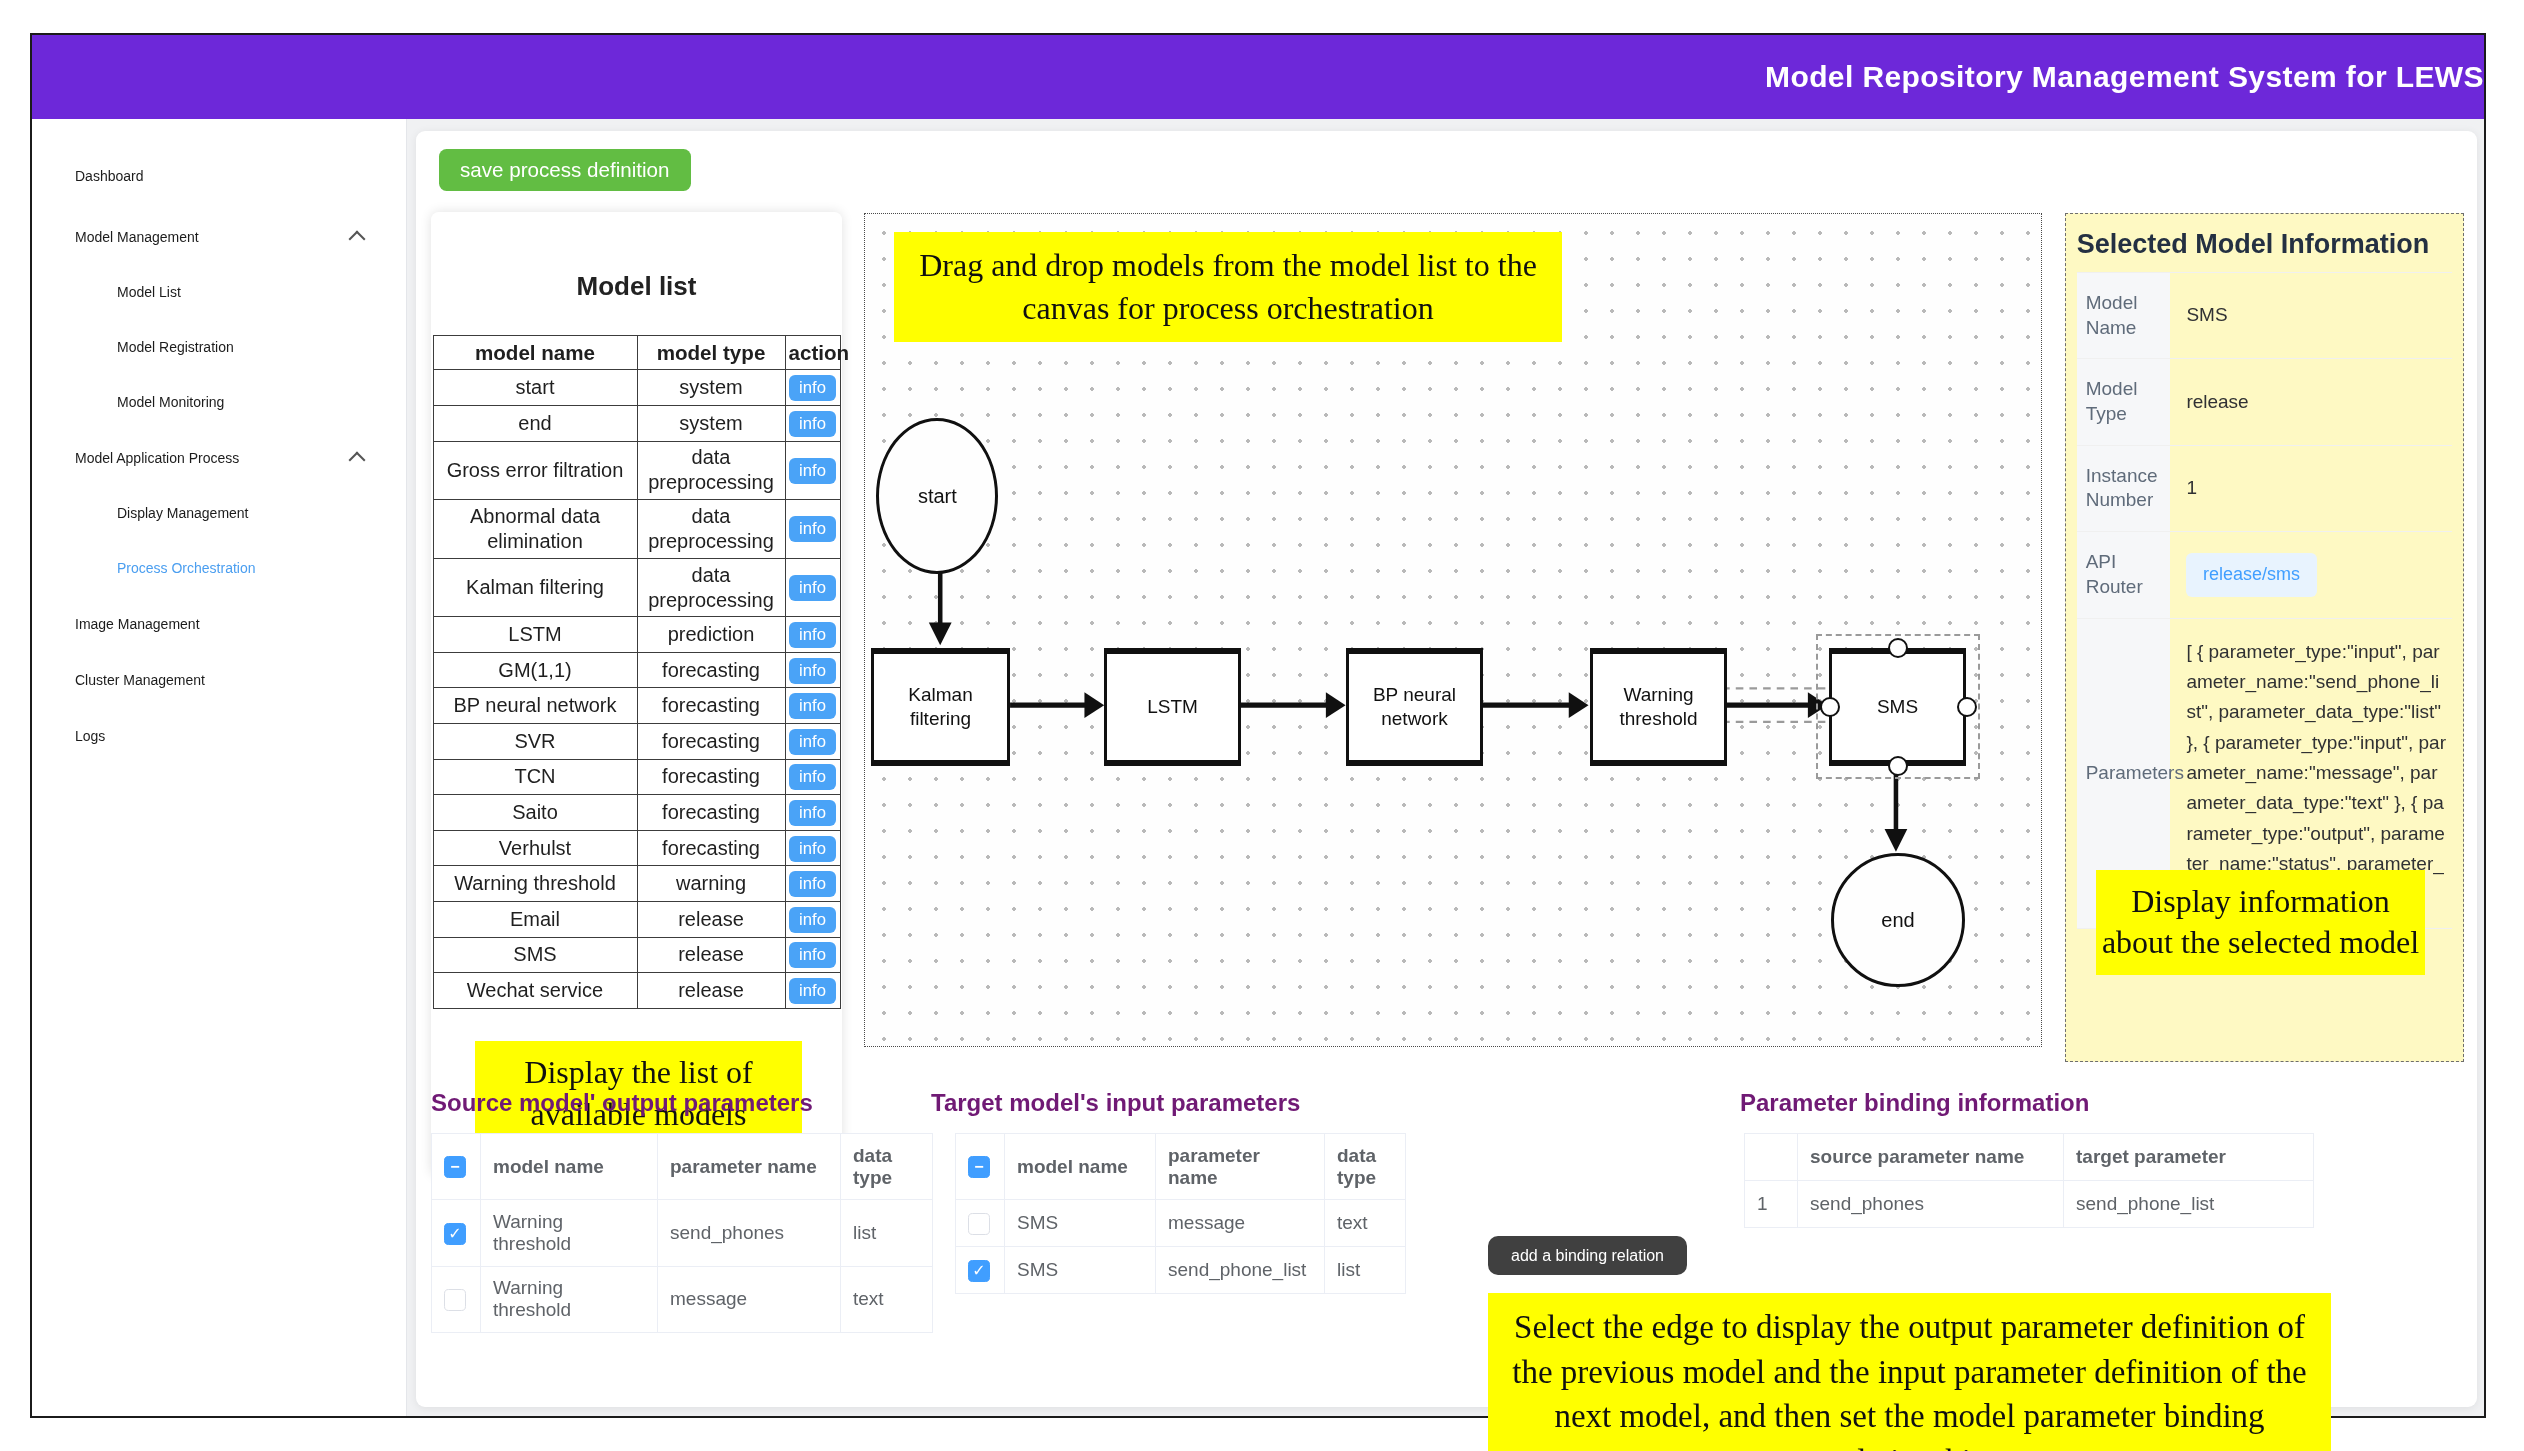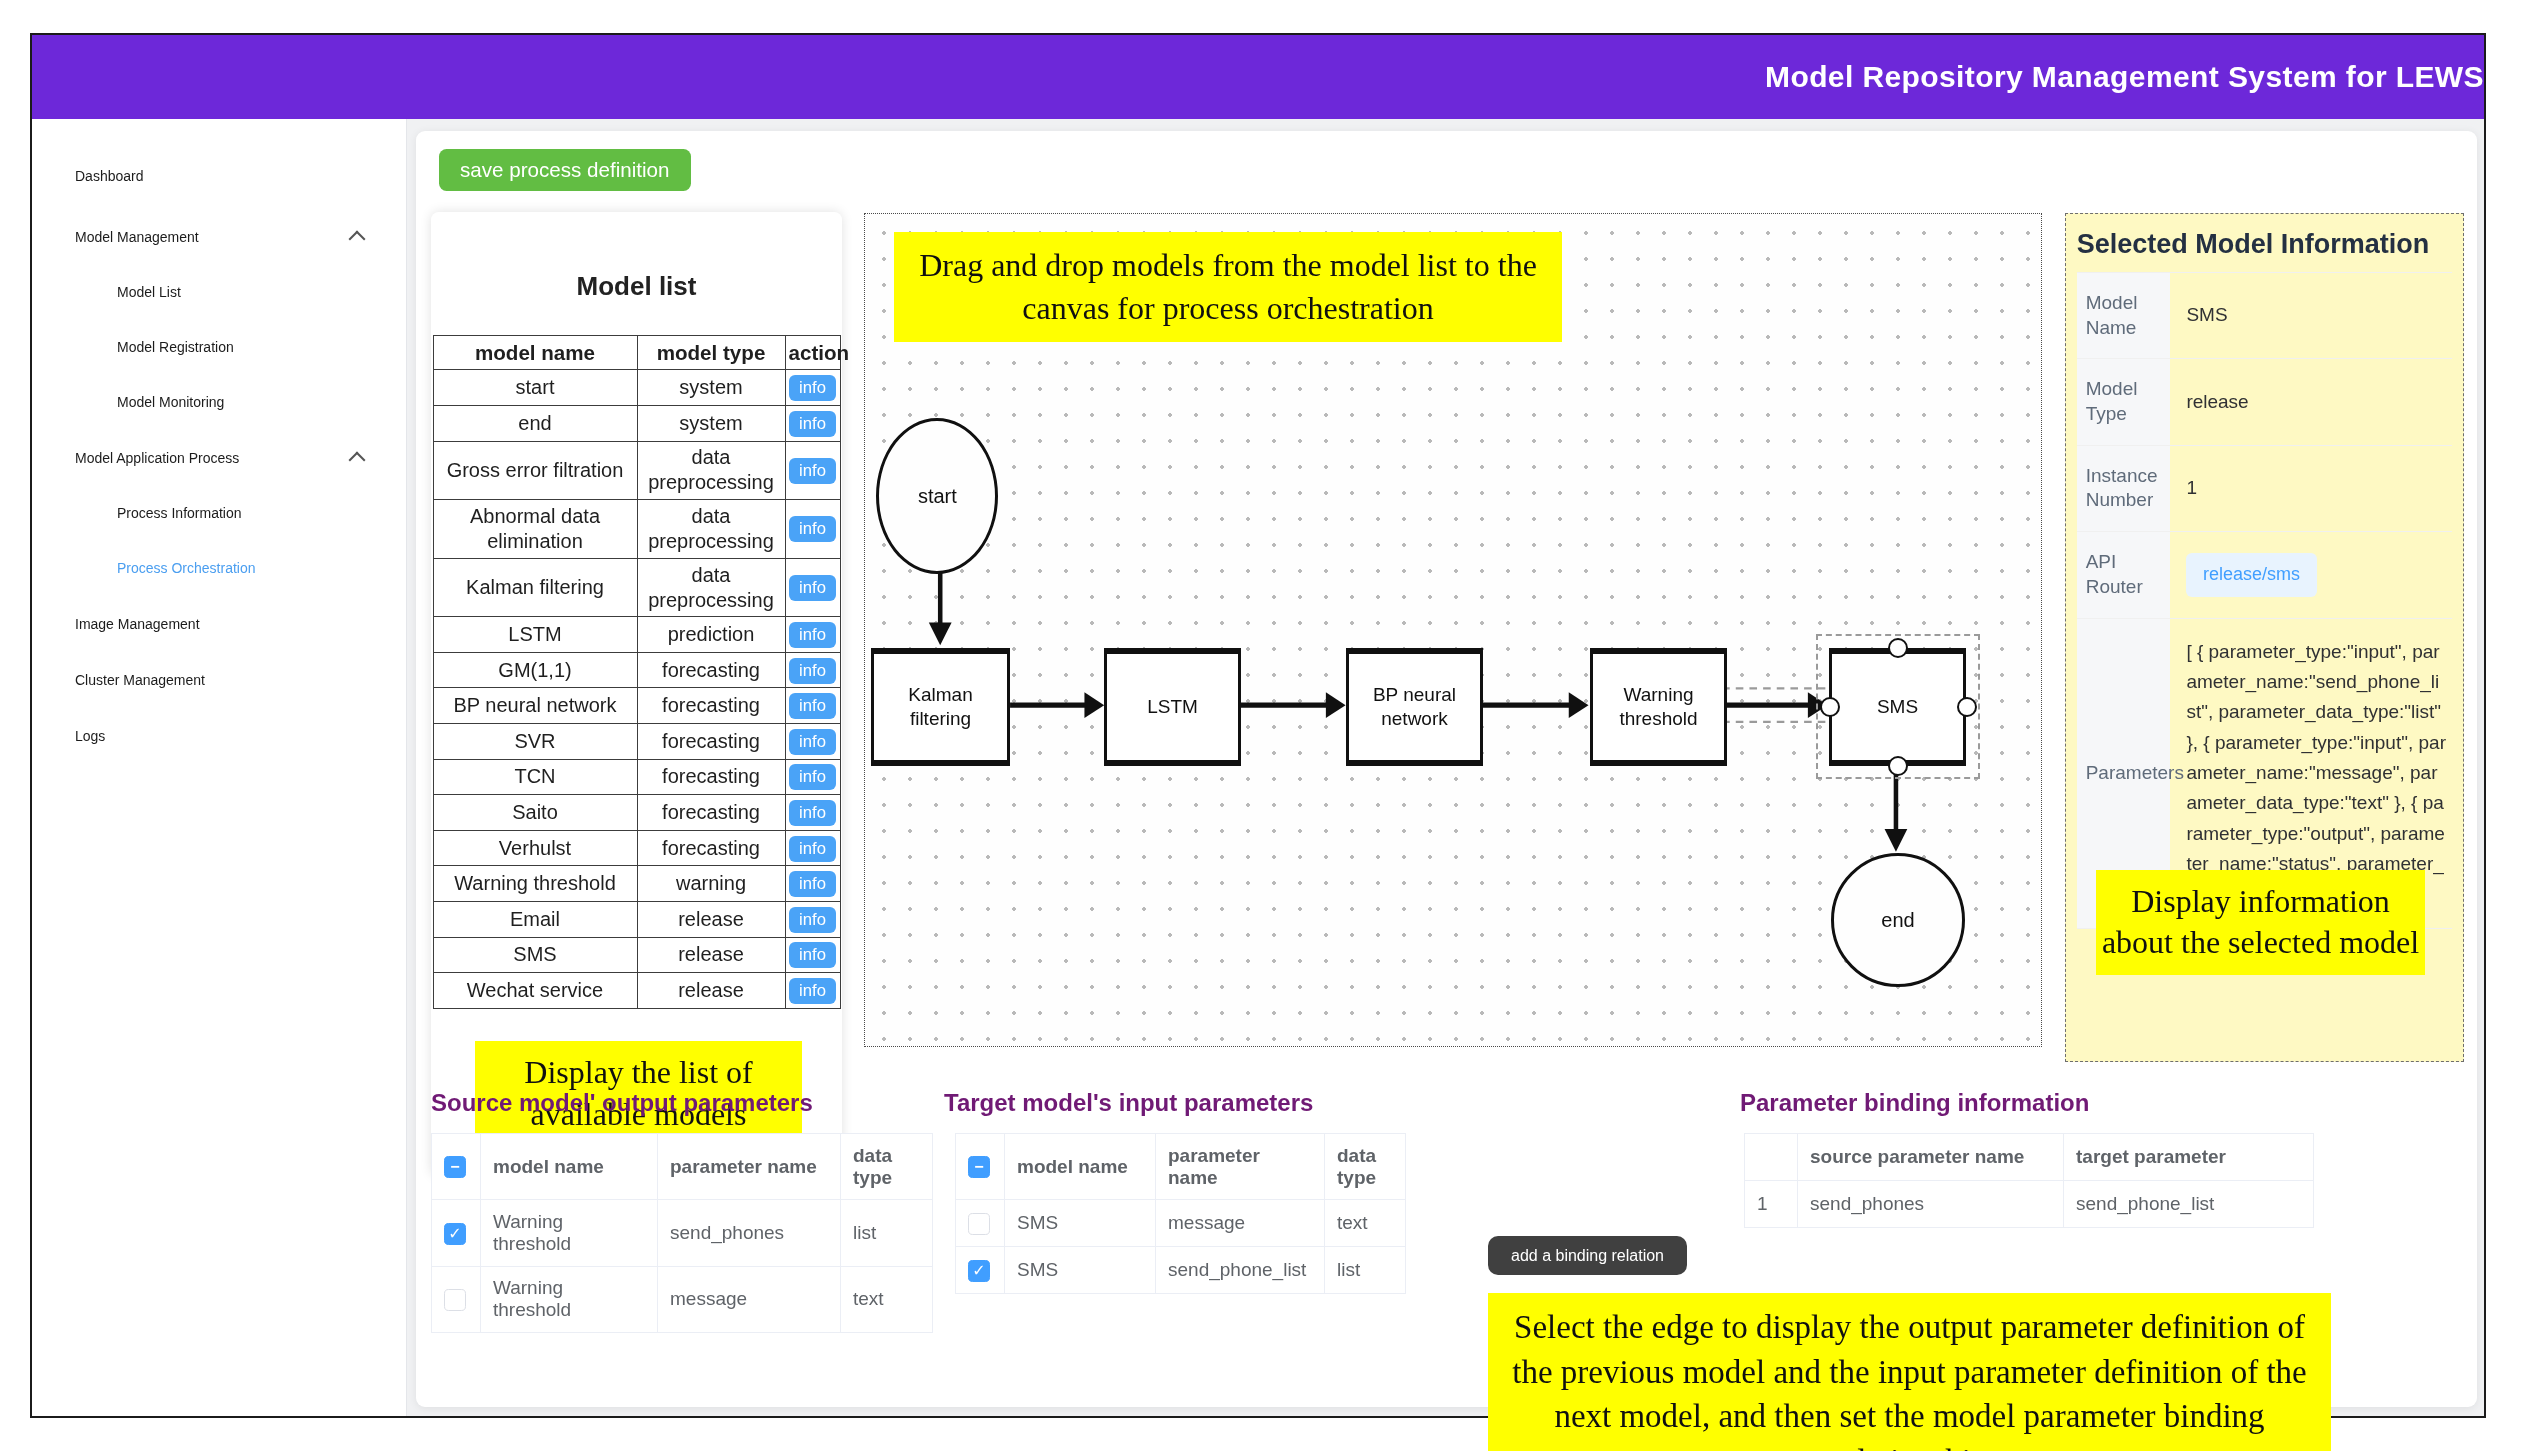--- a/index.html
+++ b/index.html
@@ -118,21 +118,21 @@
           <span>Model Registration</span>
         </div>
       <div class="side-item sub">
           <span>Model Monitoring</span>
         </div>
       <div class="side-item">
         <span>Model Application Process</span>
         <span class="chev"></span>
         </div>
       <div class="side-item sub">
-          <span>Process Information</span>
+          <span>Display Management</span>
         </div>
       <div class="side-item sub active">
           <span>Process Orchestration</span>
         </div>
       <div class="side-item">
           <span>Image Management</span>
         </div>
       <div class="side-item">
           <span>Cluster Management</span>
         </div>
@@ -312,21 +312,21 @@
           </div>
           <div class="info-row">
             <div class="info-label">Parameters</div>
             <div class="info-value">[ { parameter_type:"input", parameter_name:"send_phone_list", parameter_data_type:"list" }, { parameter_type:"input", parameter_name:"message", parameter_data_type:"text" }, { parameter_type:"output", parameter_name:"status", parameter_data_type:"text" } ]</div>
           </div>
         </div>
         <div class="panel-note">Display information about the selected model</div>
       </div>
 
       <h3 class="sec-title" style="left:15px;top:958px;">Source model' output parameters</h3>
-      <h3 class="sec-title" style="left:528px;top:958px;">Target model's input parameters</h3>
+      <h3 class="sec-title" style="left:515px;top:958px;">Target model's input parameters</h3>
       <h3 class="sec-title" style="left:1324px;top:958px;">Parameter binding information</h3>
 
       <table class="ptable" id="source-table" style="left:15px;top:1002px;width:502px;">
         <colgroup>
             <col style="width:49px;">
             <col style="width:177px;">
             <col style="width:183px;">
             <col>
           </colgroup>
       <thead>

